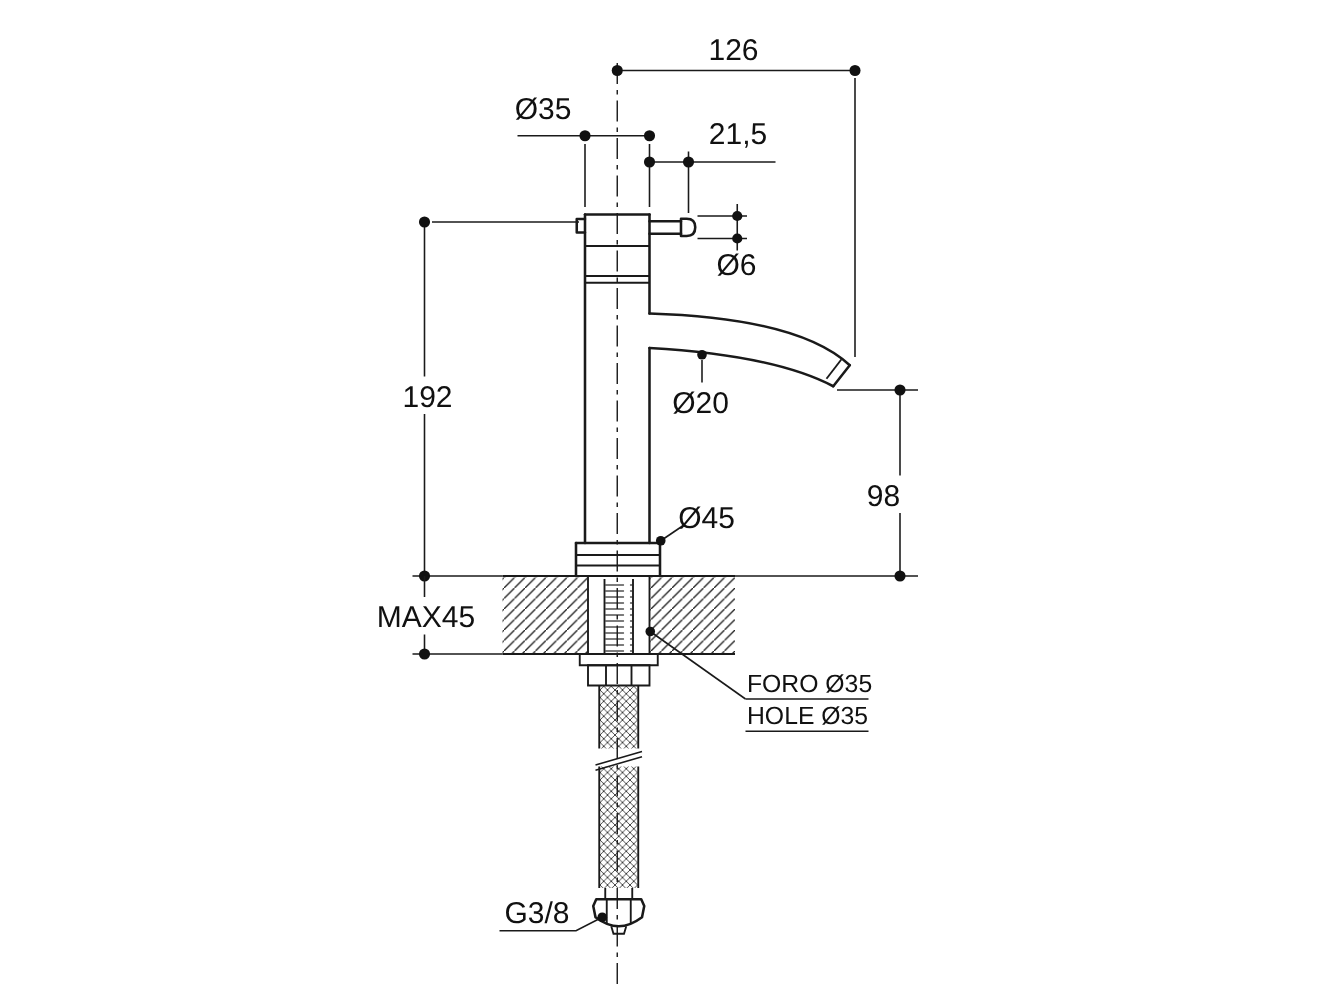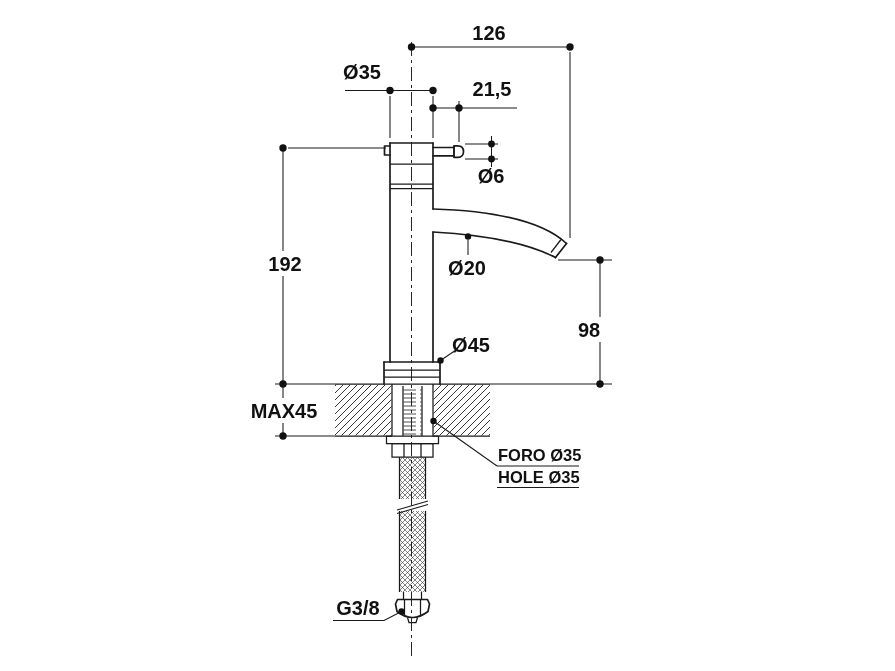--- a/index.html
+++ b/index.html
@@ -7,21 +7,20 @@
     padding: 0;
     background: #ffffff;
     font-family: "Liberation Sans", sans-serif;
   }
   .canvas {
     position: relative;
     width: 895px;
     height: 671px;
     background: #ffffff;
     overflow: hidden;
-    font-weight: bold;
   }
   svg { display: block; }
   .outline { fill: none; stroke: #1a1a1a; stroke-width: 1.7; stroke-linecap: round; stroke-linejoin: round; }
   .med     { fill: none; stroke: #1a1a1a; stroke-width: 1.25; }
   .dim     { fill: none; stroke: #1a1a1a; stroke-width: 1.05; }
   .cl      { fill: none; stroke: #1a1a1a; stroke-width: 0.95; stroke-dasharray: 14 4 3 4; }
   .dot     { fill: #111111; stroke: none; }
   .mask    { fill: #ffffff; stroke: none; }
   .dimtext { font-family: "Liberation Sans", sans-serif; font-size: 20px; fill: #111111; text-anchor: middle; }
   .dimtext.small { font-size: 16.5px; text-anchor: start; }

